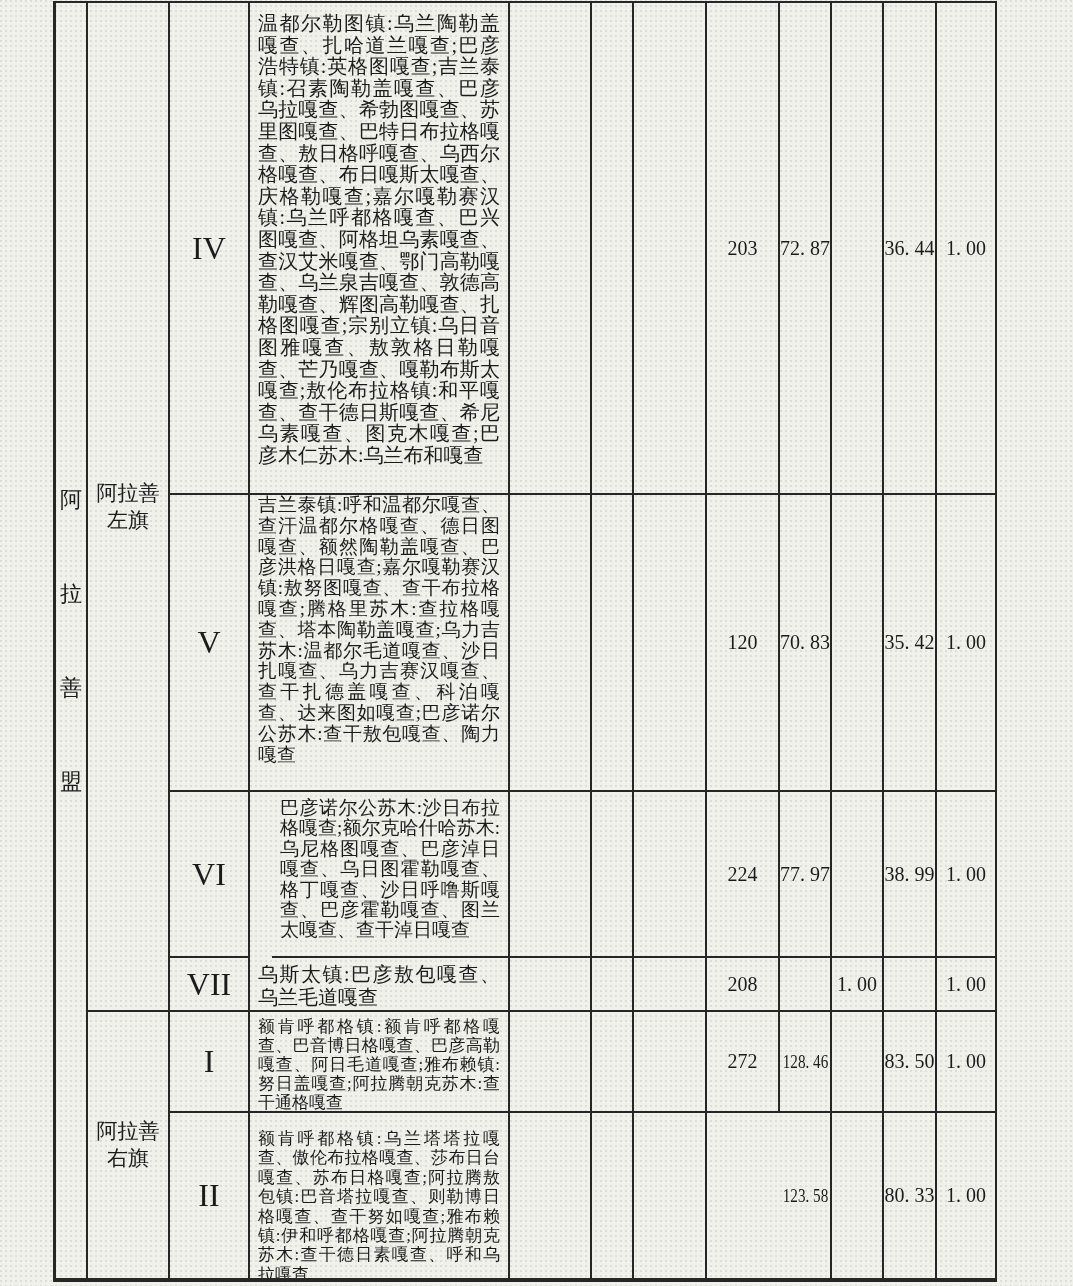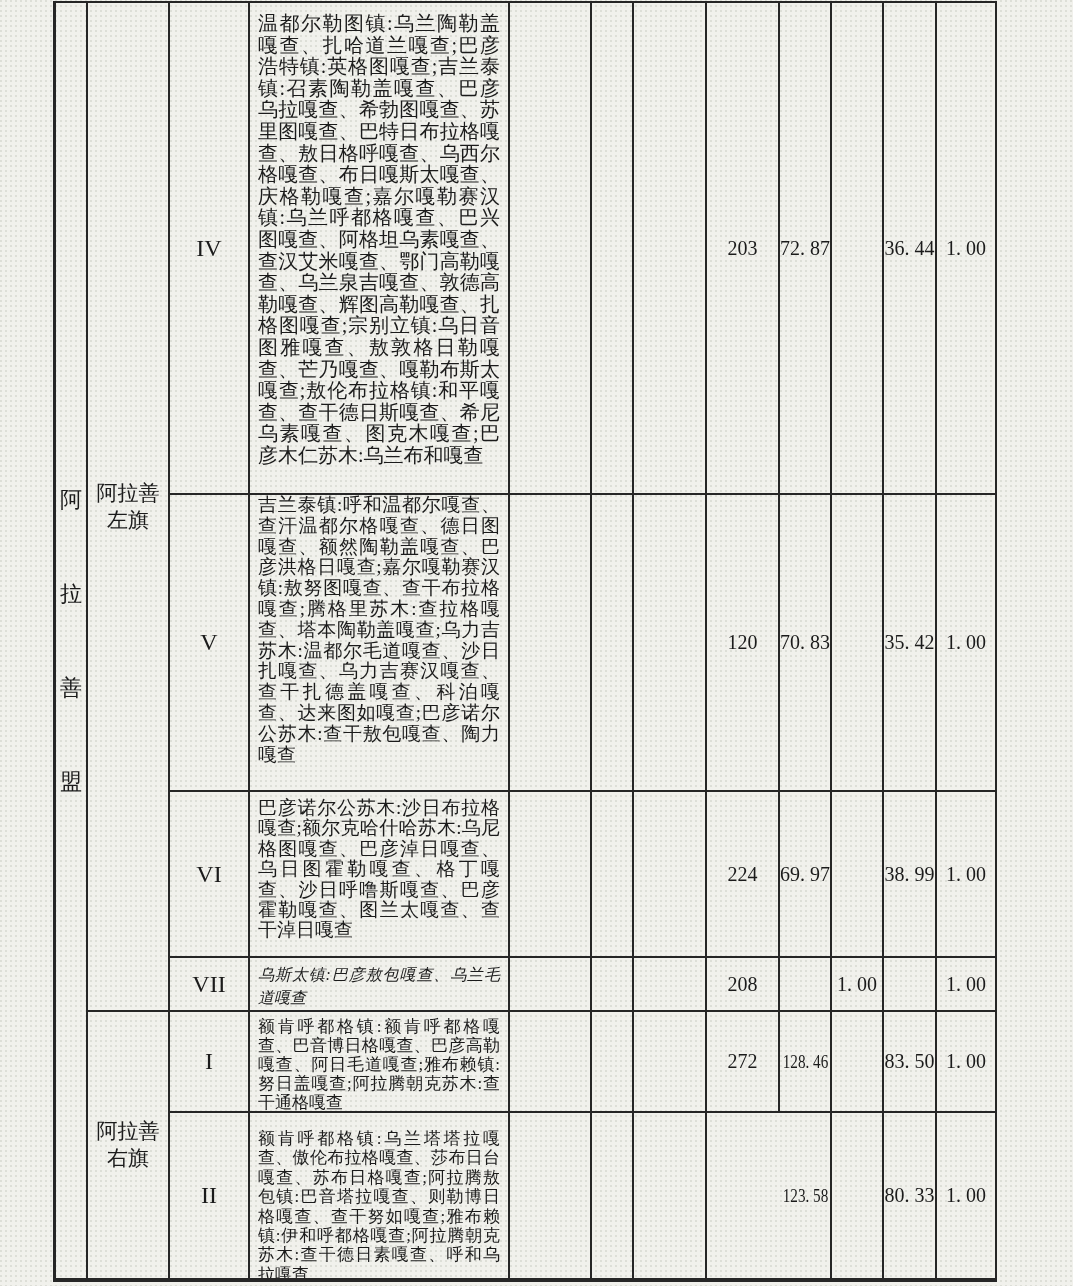--- a/index.html
+++ b/index.html
@@ -37,29 +37,29 @@
     display:flex;flex-direction:column;align-items:center;justify-content:center;
     gap:72px;font-size:22px;line-height:22px;
   }
   .banner{
     display:flex;align-items:center;justify-content:center;
     text-align:center;font-size:21px;line-height:27px;
     white-space:pre-line;
   }
   .numeral{
     display:flex;align-items:center;justify-content:center;
-    font-size:24px;letter-spacing:0px;
+    font-size:32px;letter-spacing:0px;
   }
   .villages{
     text-align:justify;
   }
   .v-iv {font-size:20px;line-height:21.6px;padding:10px 8px 6px;}
   .v-v  {font-size:19px;line-height:20.8px;padding:0 8px 6px;}
-  .v-vi {font-size:19px;line-height:20.4px;padding:6px 8px 4px;}
-  .v-vii{font-size:16px;line-height:23px;  padding:5px 8px 4px;font-style:italic;}
+  .v-vi {font-size:19px;line-height:20.4px;padding:6px 8px 4px;margin-left:22px;}
+  .v-vii{font-size:20px;line-height:23px;  padding:5px 8px 4px;}
   .v-i  {font-size:17px;line-height:19px;  padding:5px 8px 3px;}
   .v-ii {font-size:17px;line-height:19.4px;padding:16px 8px 4px;}
   .val{
     display:flex;align-items:center;justify-content:center;
     font-size:20px;white-space:nowrap;
   }
   .condensed{font-size:19px;transform:scaleX(0.8);}
 </style>
 </head>
 <body>
@@ -108,21 +108,21 @@
     <div class="cell val" style="grid-area:2/8/3/9">120</div>
     <div class="cell val" style="grid-area:2/9/3/10">70. 83</div>
     <div class="cell" style="grid-area:2/10/3/11"></div>
     <div class="cell val" style="grid-area:2/11/3/12">35. 42</div>
     <div class="cell val cr" style="grid-area:2/12/3/13">1. 00</div>
 
     <div class="cell" style="grid-area:3/5/4/6"></div>
     <div class="cell" style="grid-area:3/6/4/7"></div>
     <div class="cell" style="grid-area:3/7/4/8"></div>
     <div class="cell val" style="grid-area:3/8/4/9">224</div>
-    <div class="cell val" style="grid-area:3/9/4/10">69. 97</div>
+    <div class="cell val" style="grid-area:3/9/4/10">77. 97</div>
     <div class="cell" style="grid-area:3/10/4/11"></div>
     <div class="cell val" style="grid-area:3/11/4/12">38. 99</div>
     <div class="cell val cr" style="grid-area:3/12/4/13">1. 00</div>
 
     <div class="cell" style="grid-area:4/5/5/6"></div>
     <div class="cell" style="grid-area:4/6/5/7"></div>
     <div class="cell" style="grid-area:4/7/5/8"></div>
     <div class="cell val" style="grid-area:4/8/5/9">208</div>
     <div class="cell" style="grid-area:4/9/5/10"></div>
     <div class="cell val" style="grid-area:4/10/5/11">1. 00</div>

